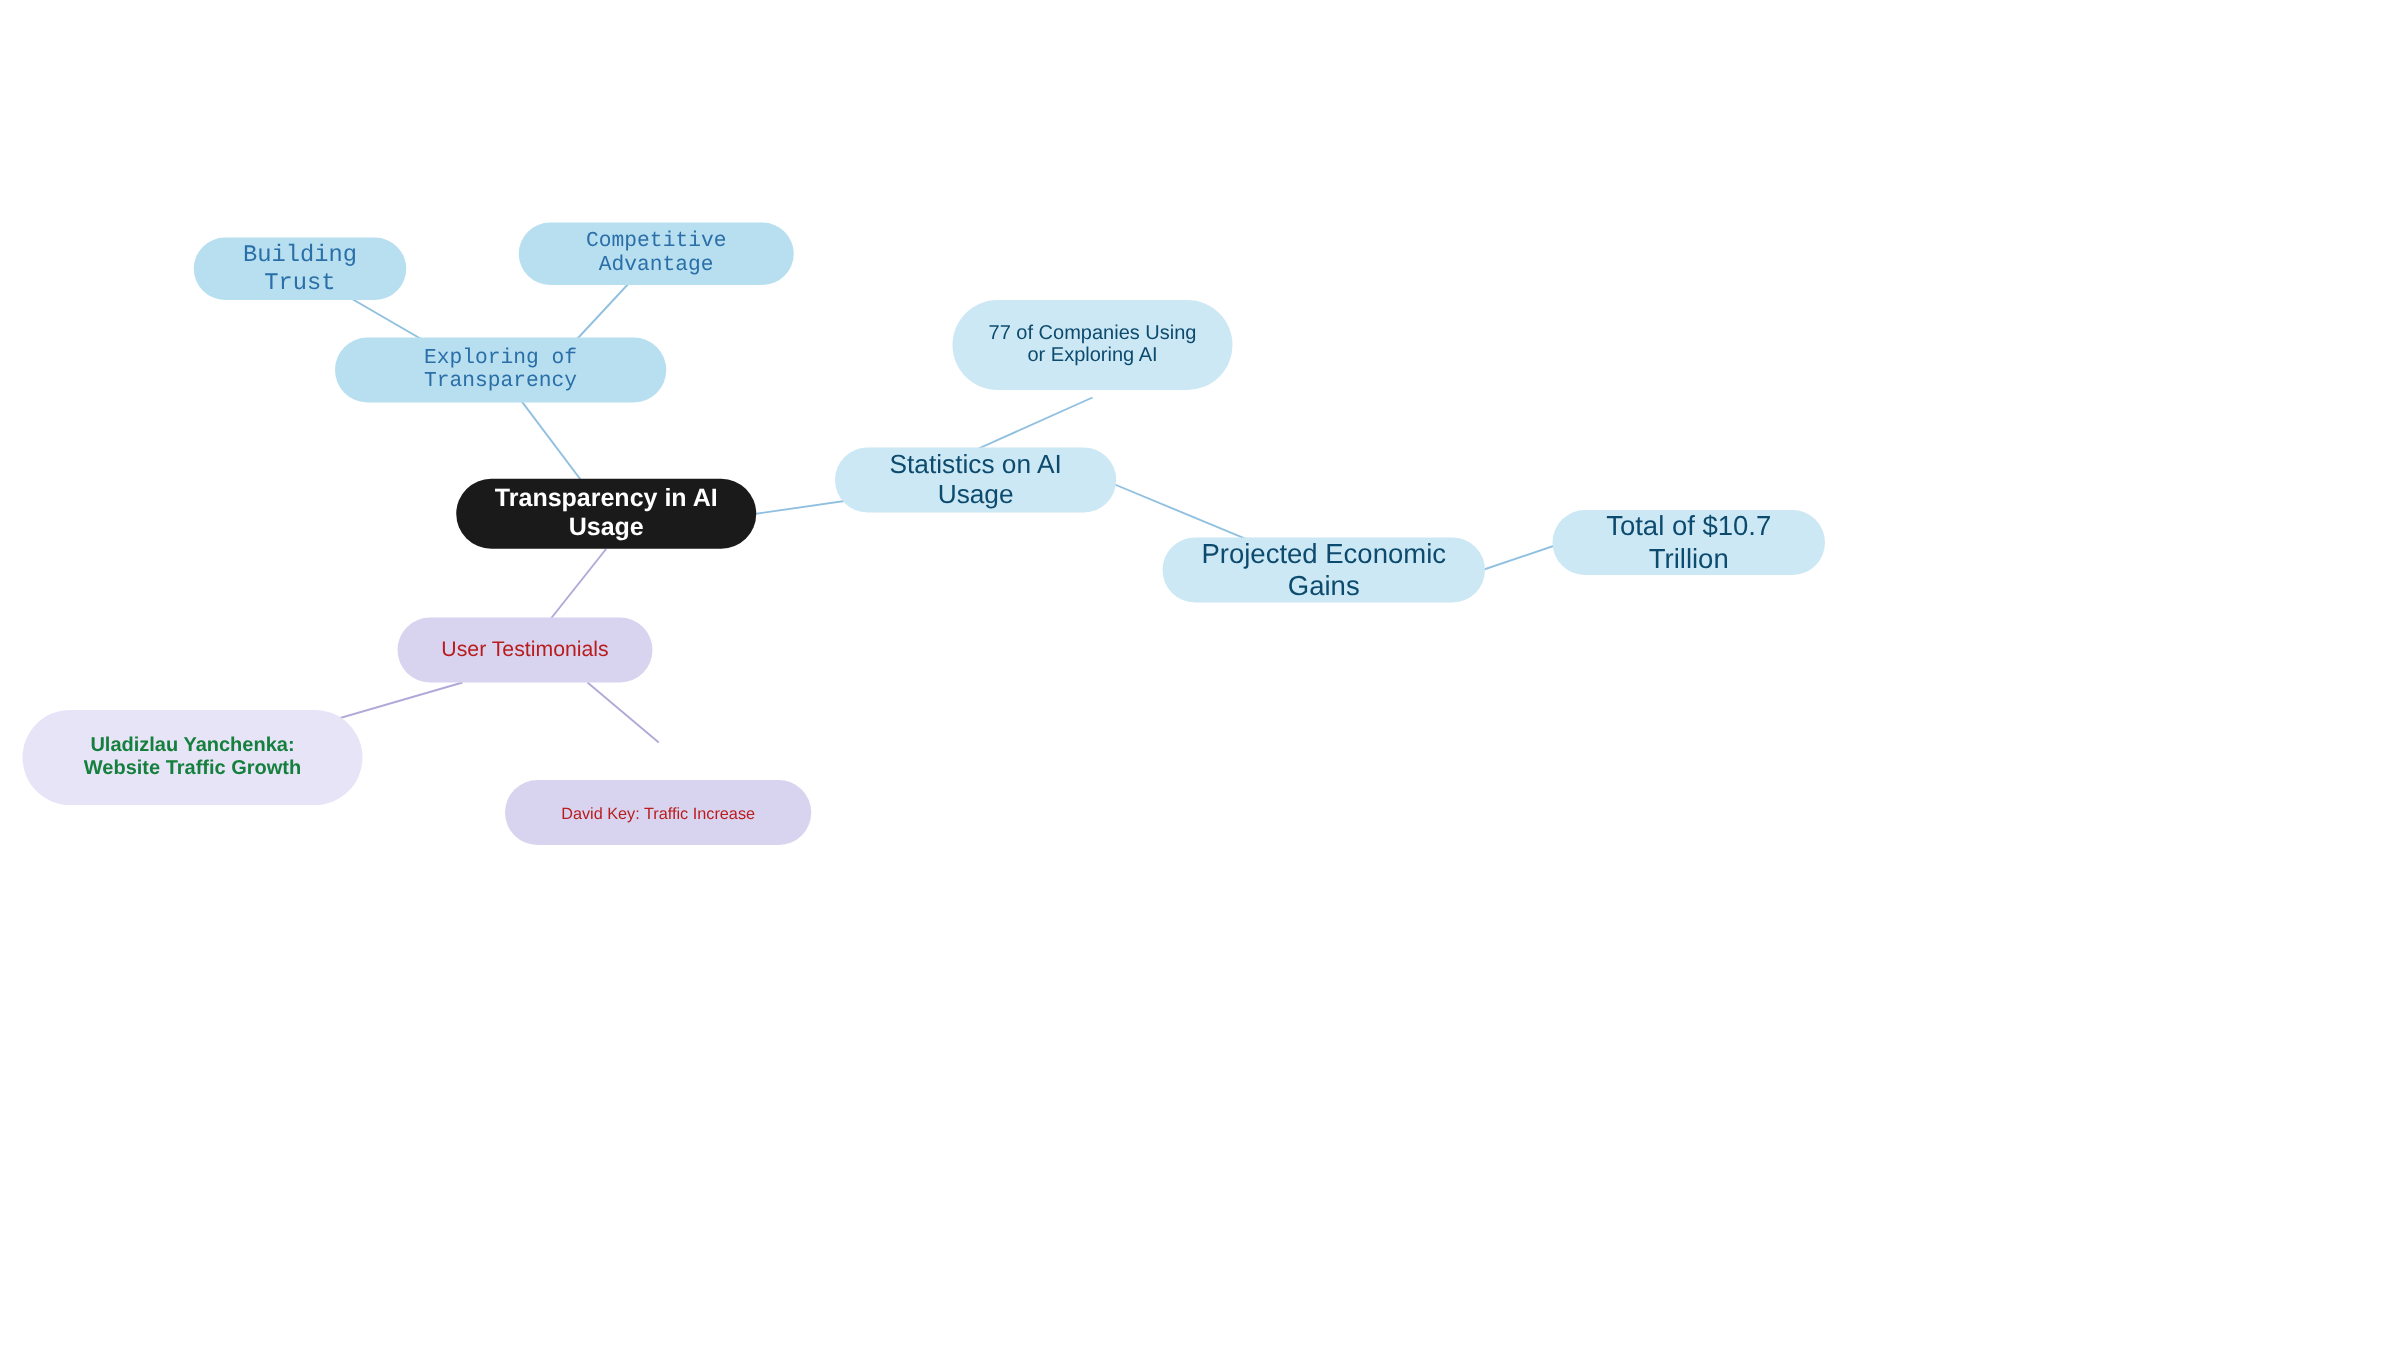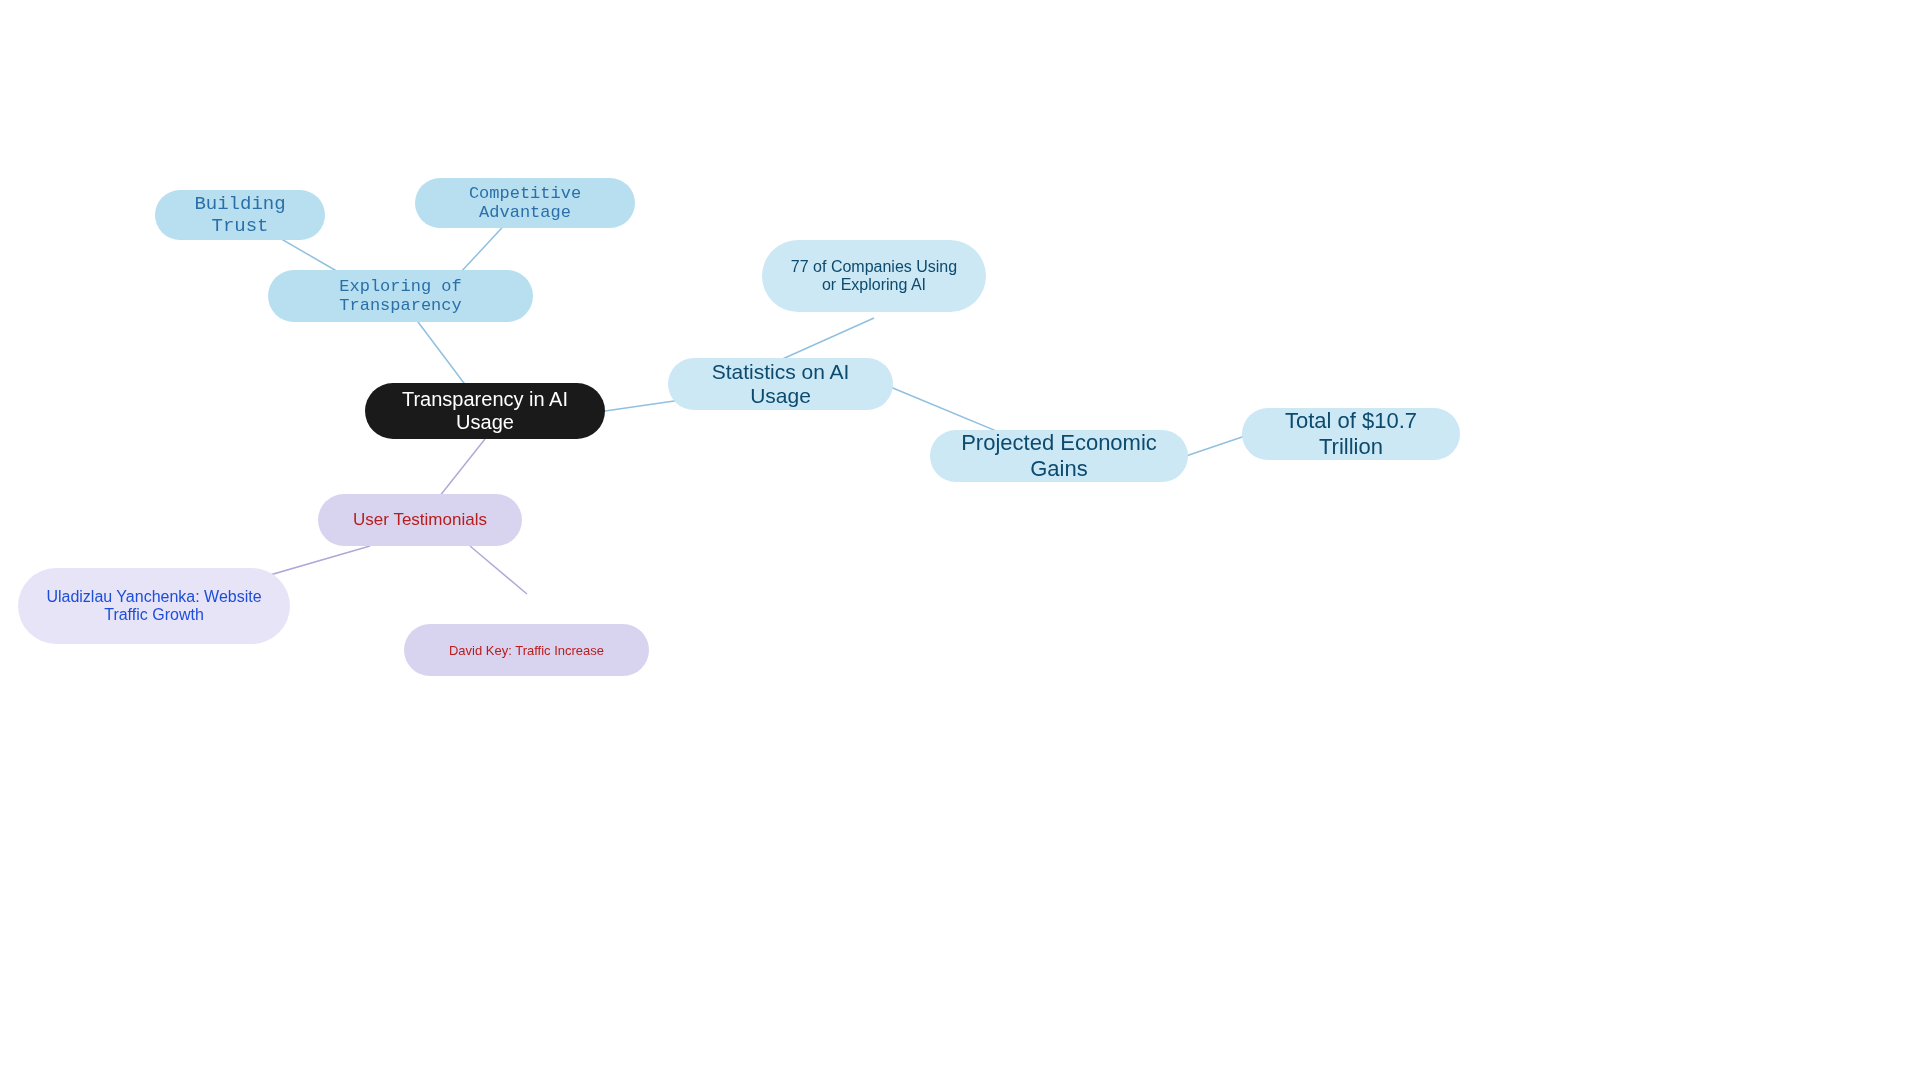--- a/index.html
+++ b/index.html
@@ -33,42 +33,43 @@
       font-weight: 500;
       padding: 14px 24px;
       z-index: 1;
       cursor: pointer;
     }
 
     .node-center {
       background: #1a1a1a;
       color: #ffffff;
       font-size: 20px;
-      font-weight: 400;
+      font-weight: 700;
     }
 
     .node-blue-medium {
       background: #b8dff0;
       color: #2a6fa8;
       font-family: Liberation Mono, monospace;
     }
 
     .node-blue-light {
       background: #cce8f4;
       color: #0c4a6e;
     }
 
     .node-purple {
       background: #d8d4f0;
       color: #b91c1c;
     }
 
     .node-purple-light {
       background: #e8e4f8;
-      color: #1d4ed8;
+      color: #15803d;
+      font-weight: bold;
     }
   </style>
 </head>
 <body>
 
 <svg class="connections">
 
   <line x1="485" y1="411" x2="400" y2="298" stroke="#90c0e0" stroke-width="1.5"></line>
 
   <line x1="340" y1="273" x2="240" y2="215" stroke="#90c0e0" stroke-width="1.5"></line>

